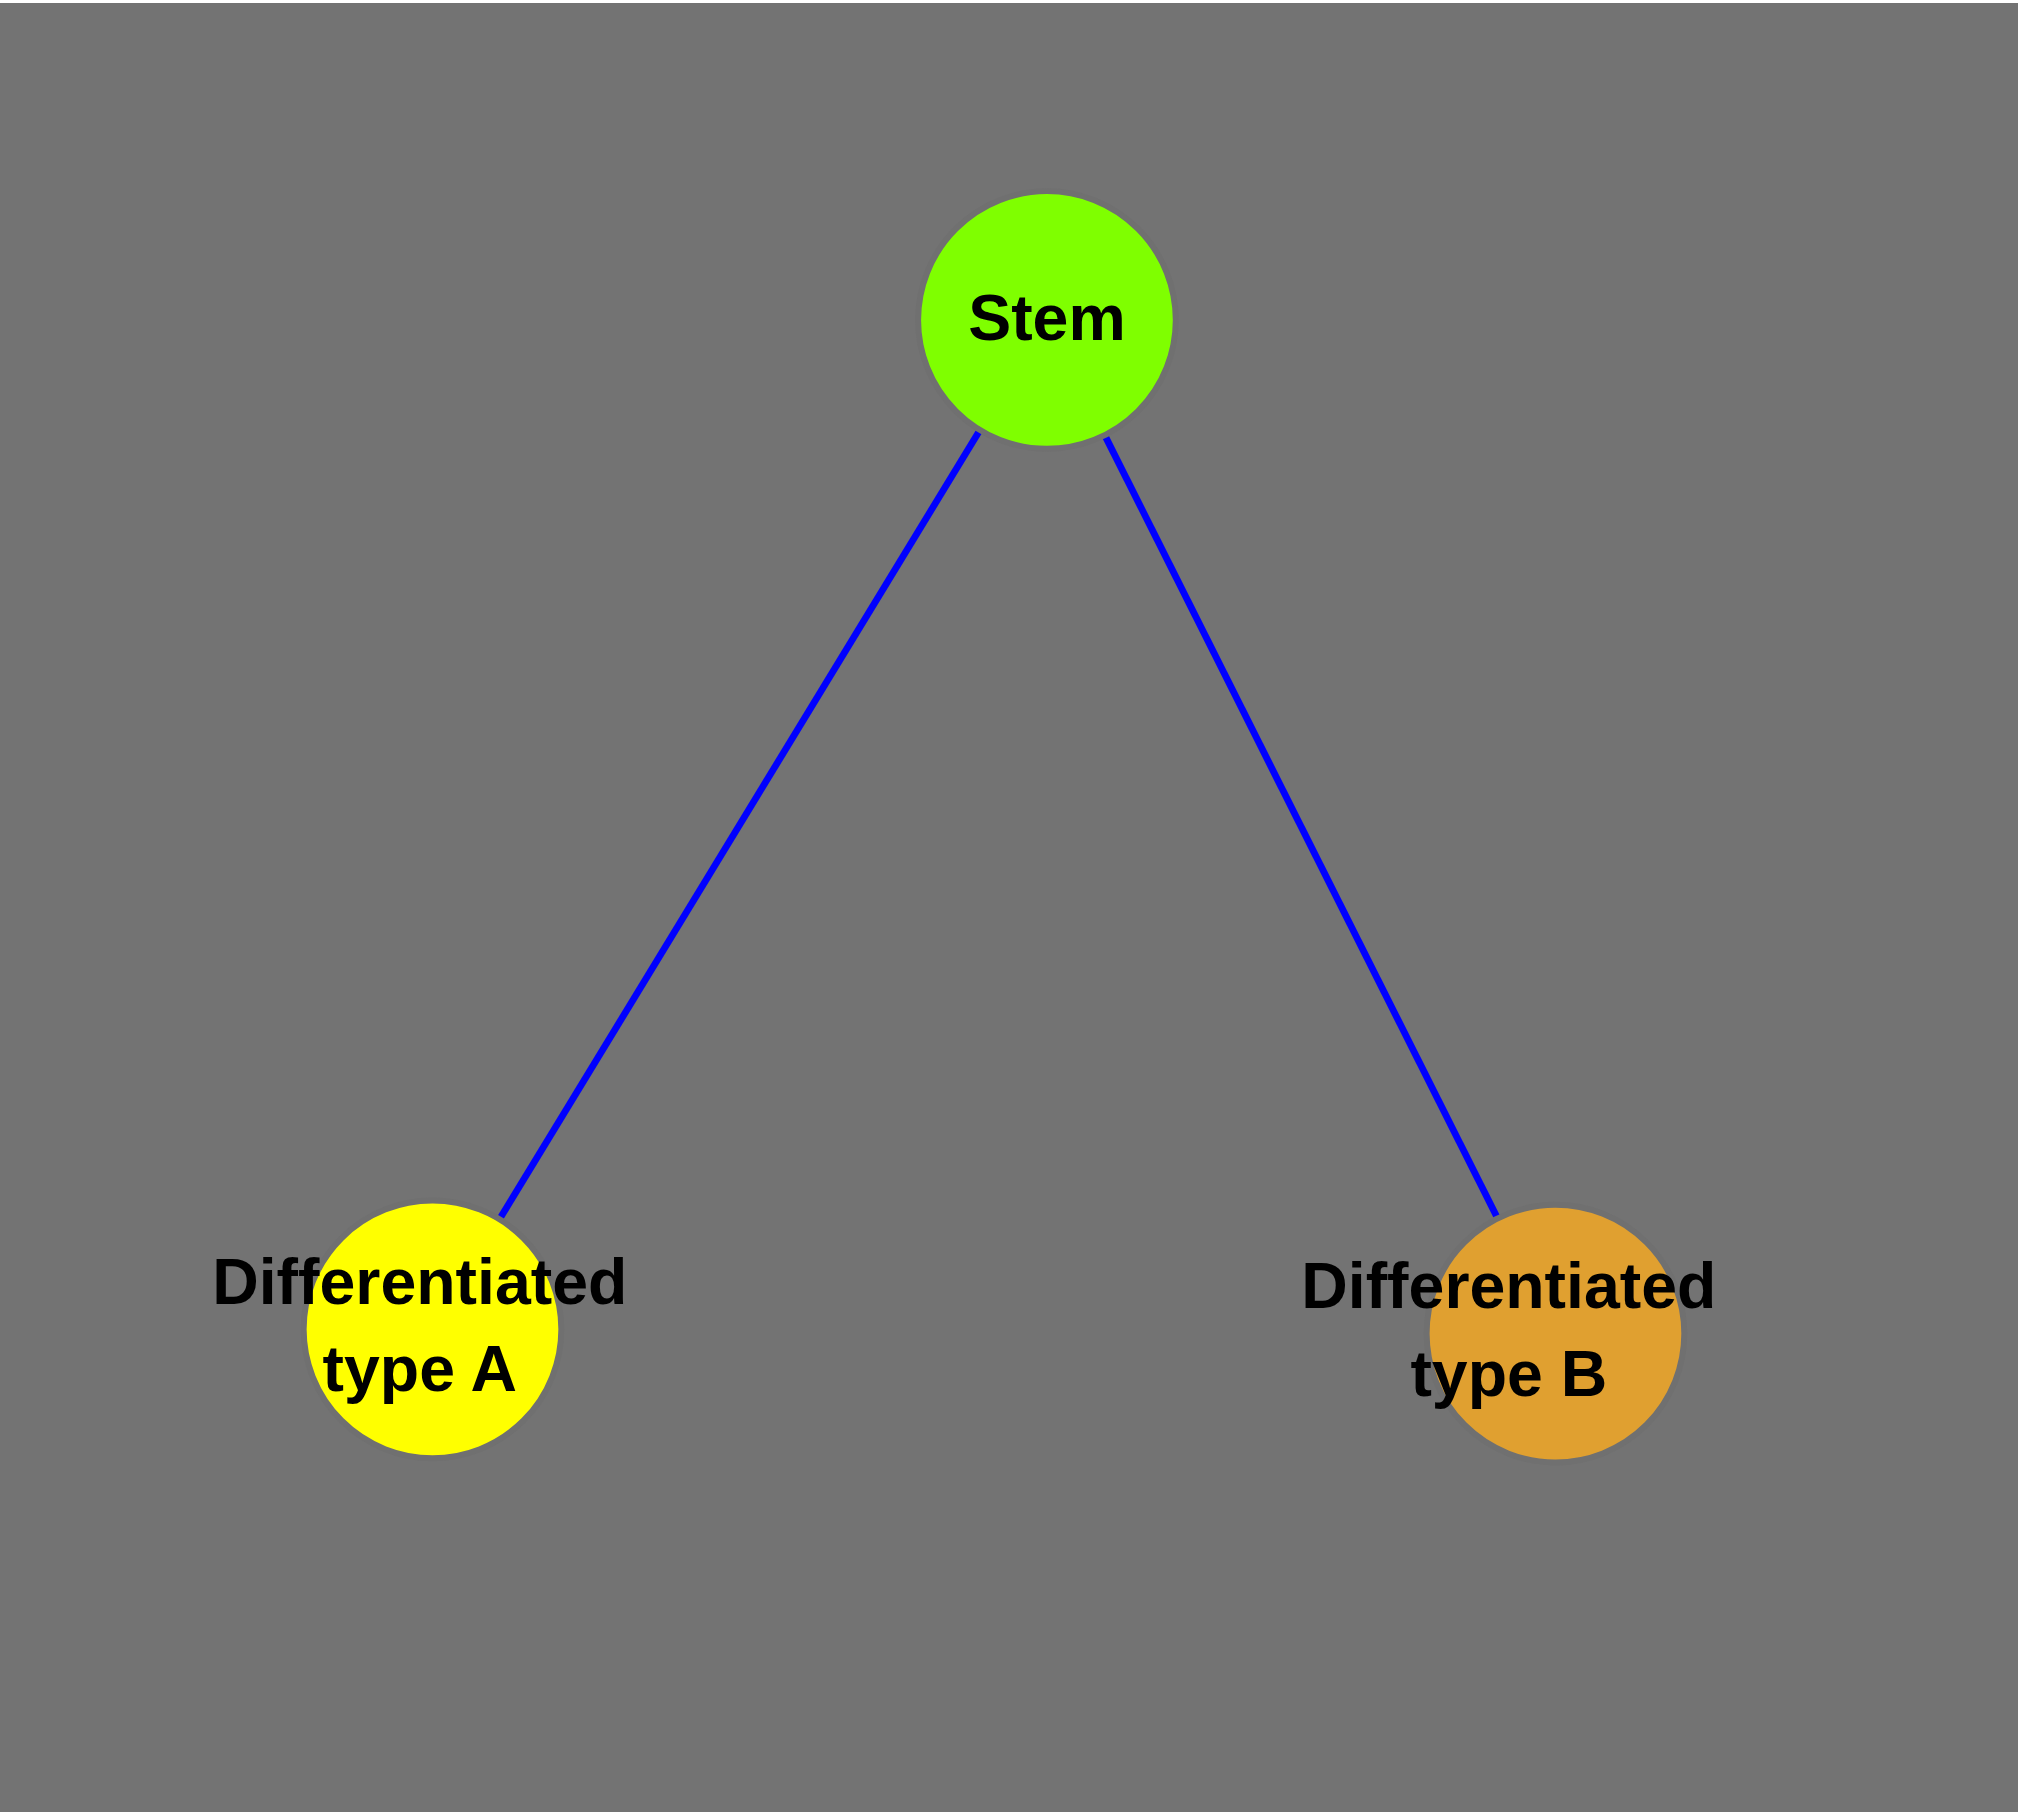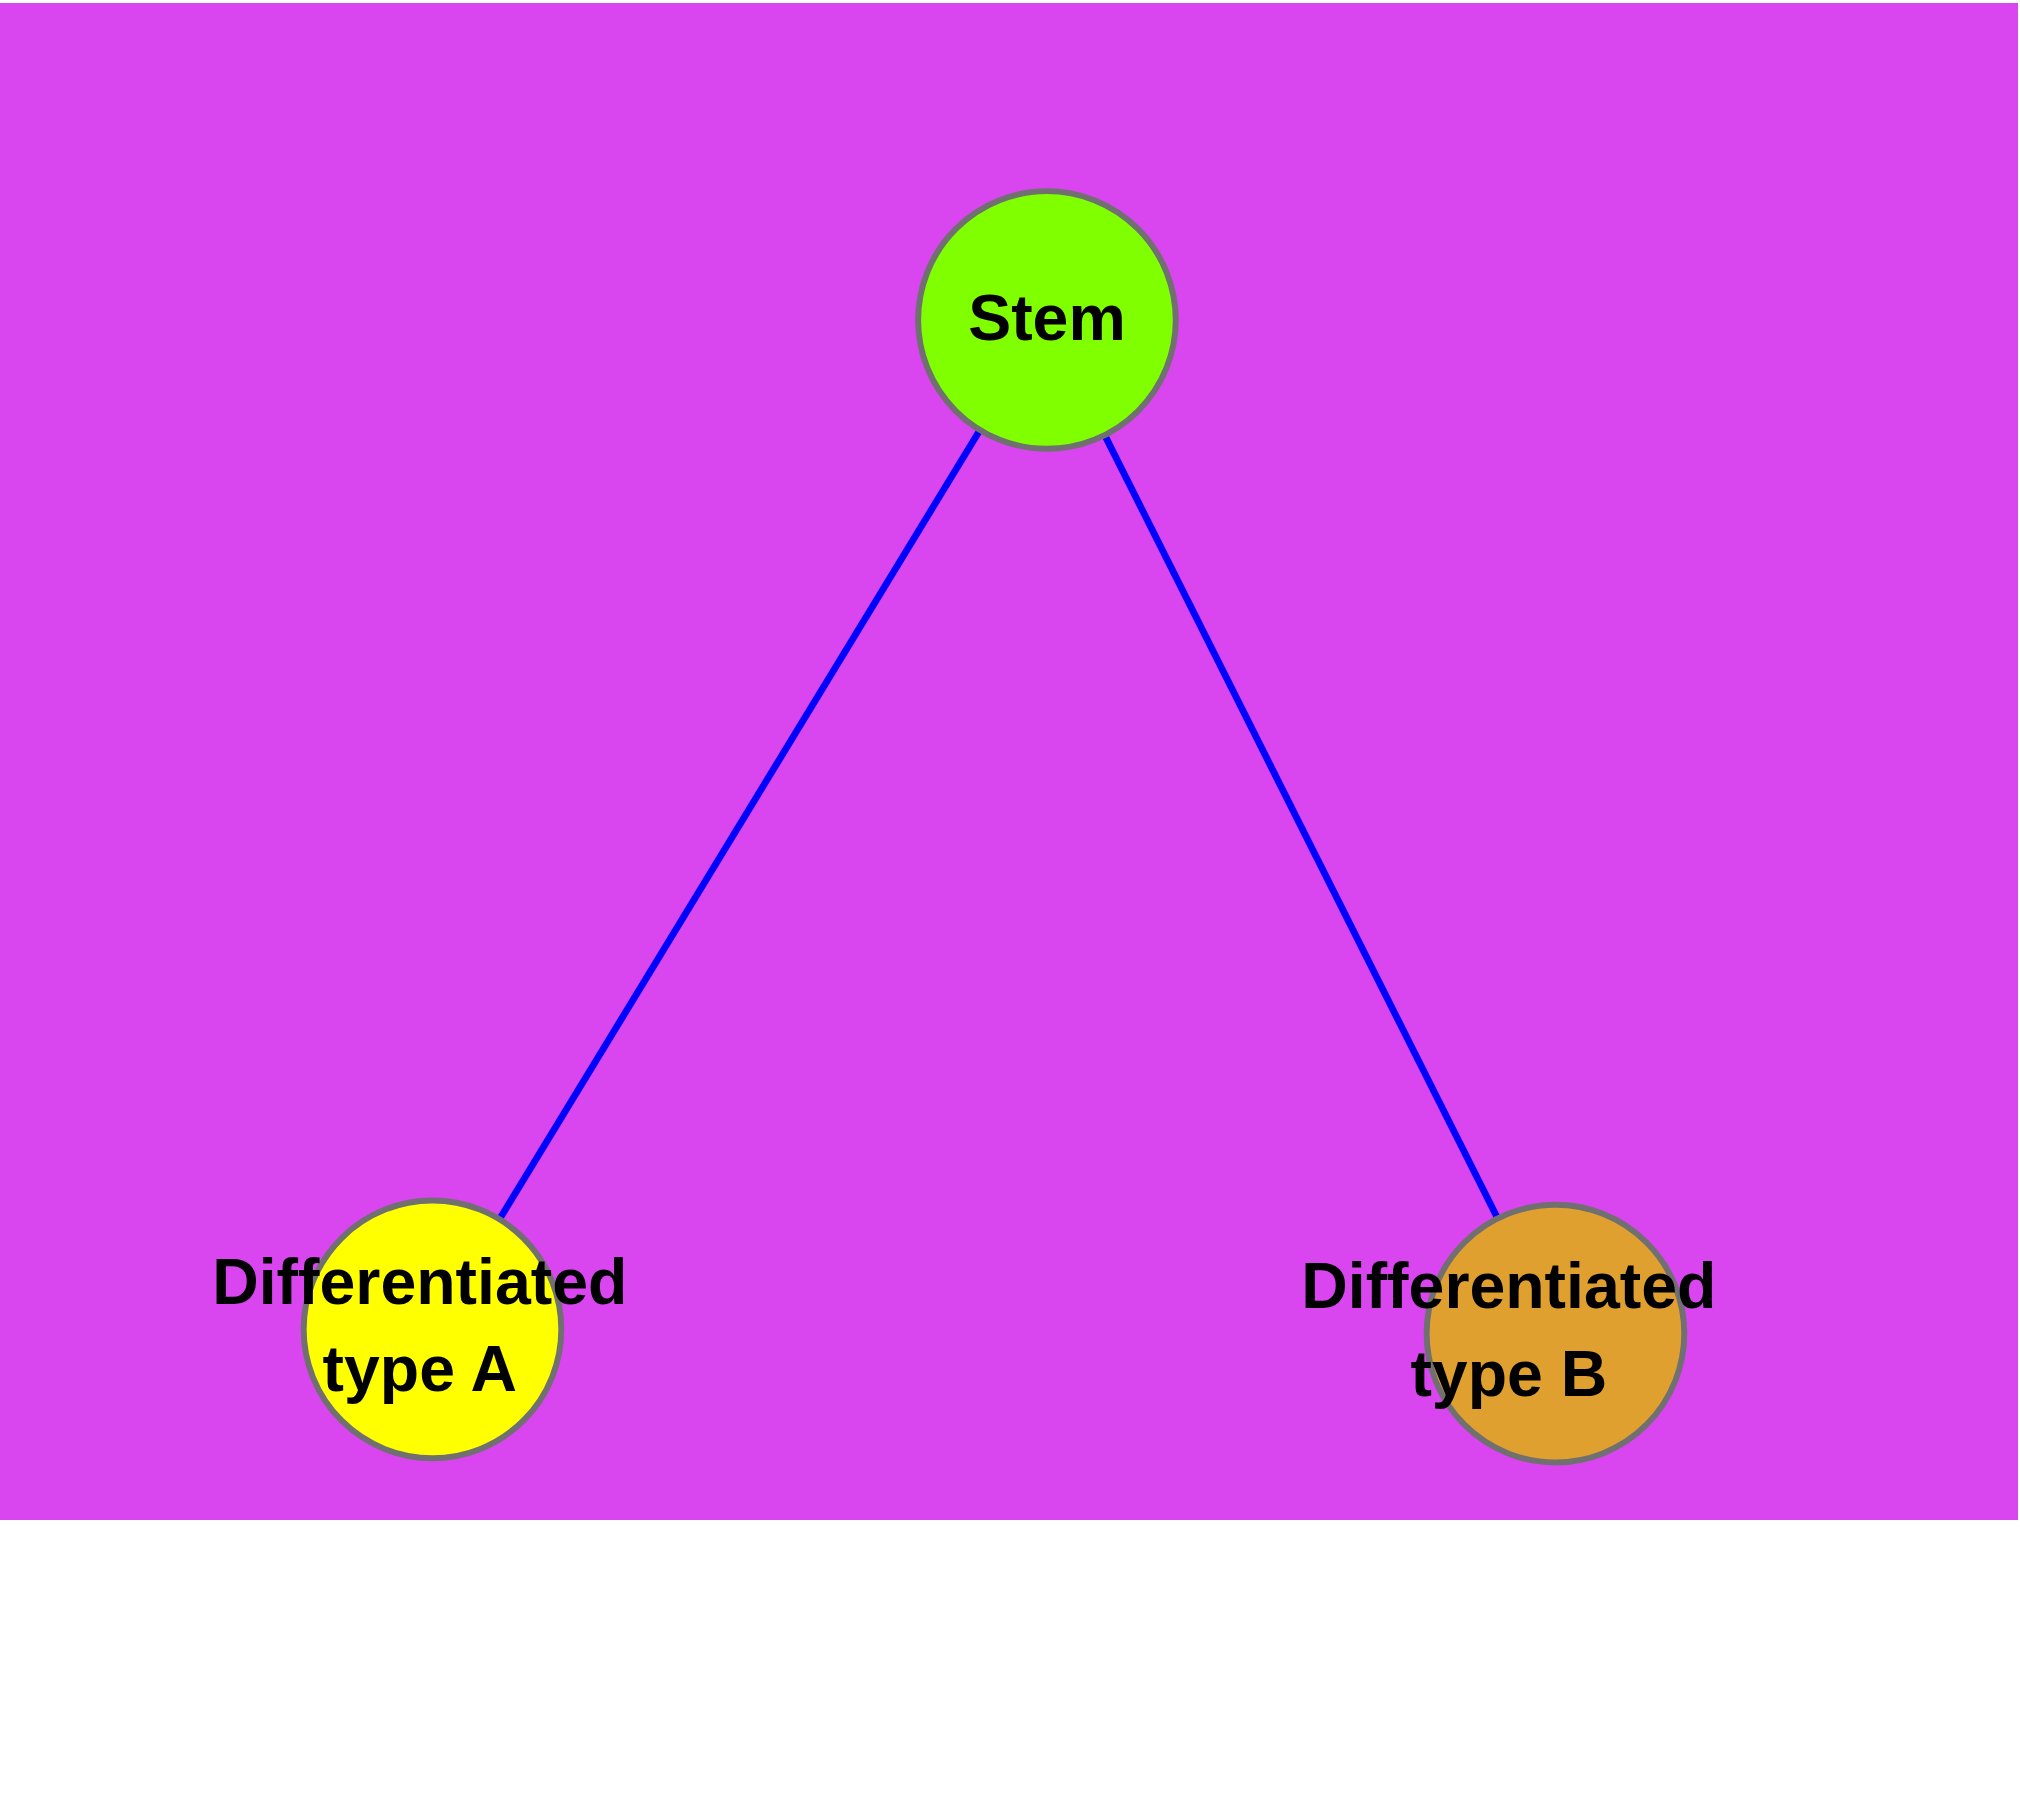--- a/index.html
+++ b/index.html
@@ -42,21 +42,21 @@
     fill: #000000;
     text-anchor: middle;
     dominant-baseline: middle;
   }
   .node-label-big { font-size: 76px; }
   .node-label-small { font-size: 76px; }
 </style>
 </head>
 <body>
 
-<div id="canvas" style="width: 2021px; height: 1520px; background: #d946ef;">
+<div id="canvas" style="width: 2021px; height: 1812px; background: #737373;">
   <svg id="graph-svg" viewBox="0 0 2384 2138">
 
     <g>
       <line class="edge-line" id="edge-a" x1="1155.964605714021" y1="503.83607530289805" x2="589.0353942859791" y2="1435.163924697102" stroke="#0000ff" stroke-width="8"></line>
       <line class="edge-line" id="edge-b" x1="1303.1581608646359" y1="509.8619339901741" x2="1766.8418391353641" y2="1434.138066009826" stroke="#0000ff" stroke-width="8"></line>
     </g>
 
     <g>
       <circle class="node-circle" id="circle-stem" cx="1235" cy="374" r="152" fill="#7fff00" stroke="#707070"></circle>
       <circle class="node-circle" id="circle-diff-a" cx="510" cy="1565" r="152" fill="#ffff00" stroke="#707070"></circle>

